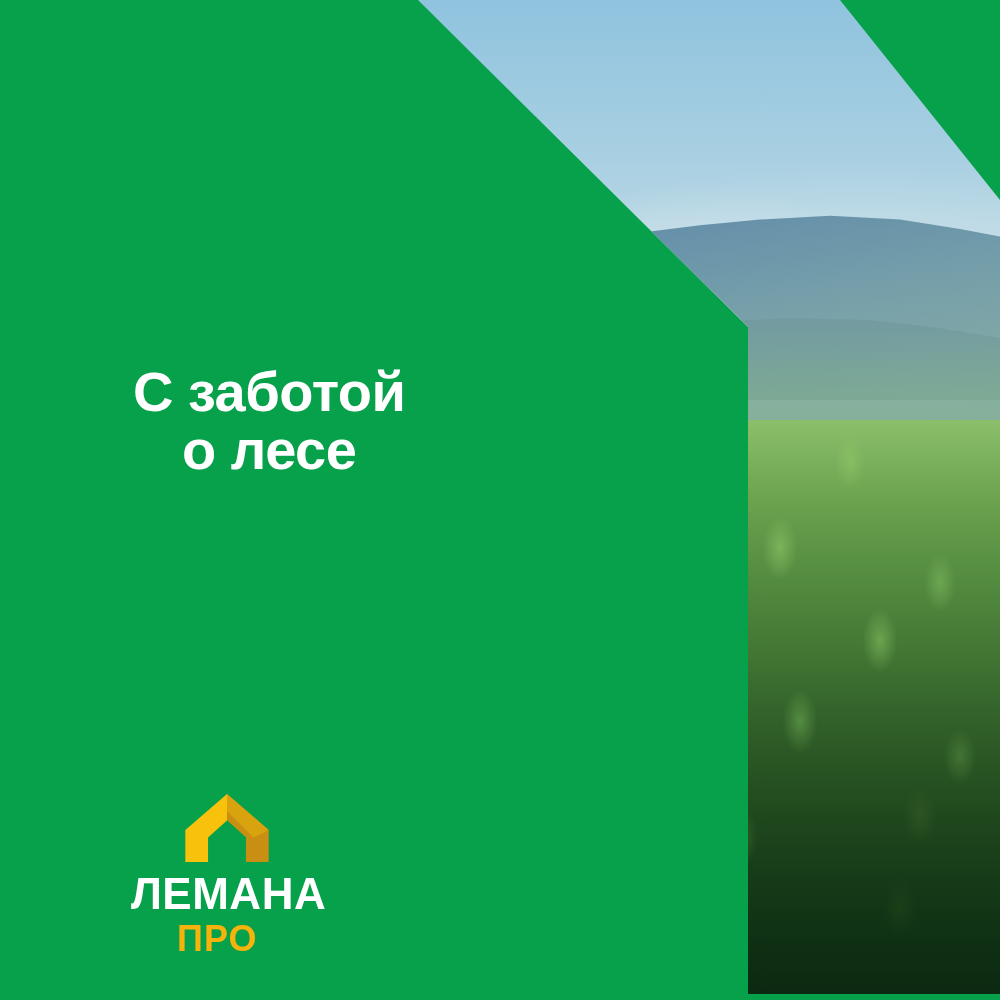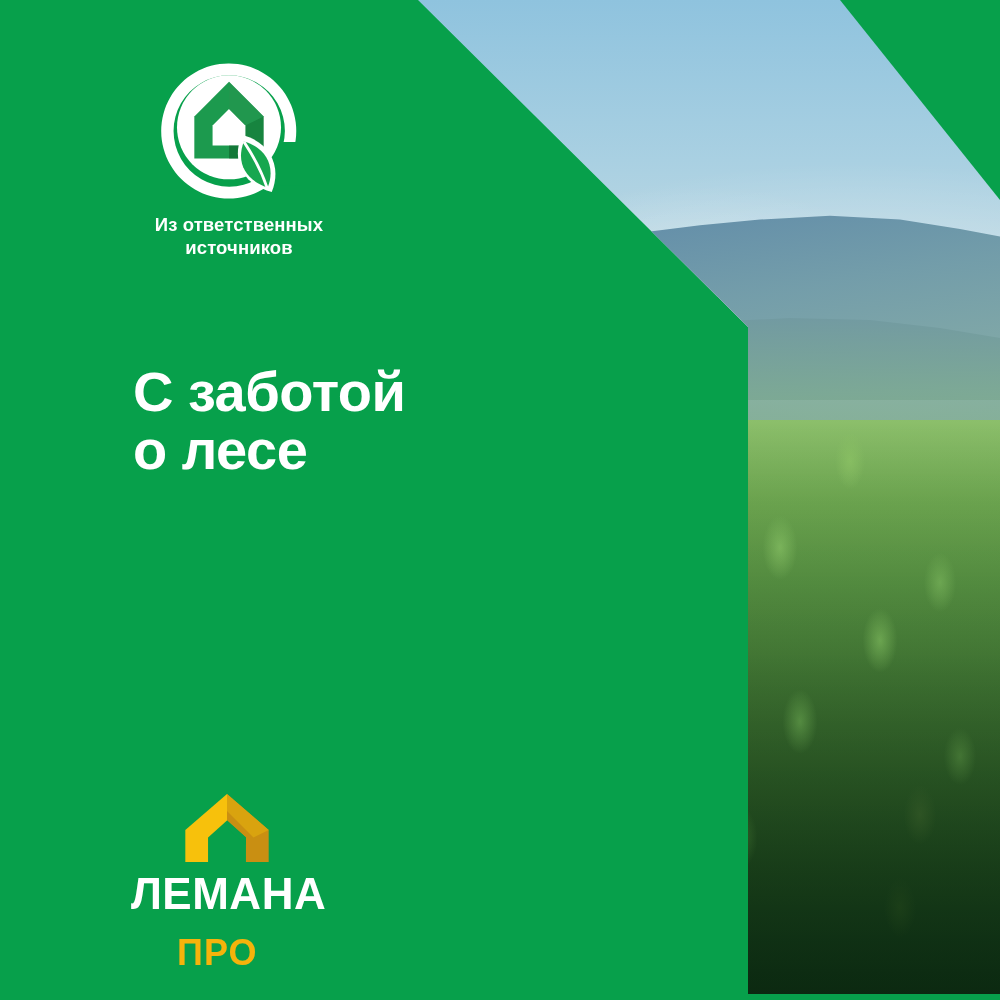--- a/index.html
+++ b/index.html
@@ -162,20 +162,21 @@
   .headline {
     position: absolute;
     left: 133px;
     top: 325px;
     color: #ffffff;
     font-size: 56px;
     font-weight: bold;
     line-height: 1.04;
     letter-spacing: -0.5px;
     white-space: pre-line;
+    text-align: center;
   }
 
   
   .body-copy {
     position: absolute;
     left: 133px;
     top: 532px;
     color: #ffffff;
     font-size: 23px;
     font-weight: normal;
@@ -198,21 +199,21 @@
     letter-spacing: 0.5px;
     line-height: 1;
     text-align: center;
   }
   .brand-sub {
     color: #F5B30B;
     font-size: 36px;
     font-weight: bold;
     letter-spacing: 1px;
     line-height: 1;
-    margin-top: 19px;
+    margin-top: 5px;
     margin-left: 46px;
     text-align: left;
   }
 </style>
 </head>
 <body>
 
 <div class="poster">
 
   <div class="photo-layer">
@@ -220,49 +221,20 @@
     <div class="ridge ridge-far"></div>
     <div class="ridge ridge-mid"></div>
     <div class="canopy"></div>
     <div class="canopy-shade"></div>
   </div>
   <div class="corner-wedge"></div>
   <div class="bottom-strip"></div>
 
   <div class="green-panel">
 
-    <div class="eco-badge">
-      <svg class="eco-mark" viewBox="0 0 160 160">
-
-        <path d="M80 6 A74 74 0 1 1 79.4 6 Z M80 19 A61 61 0 1 0 80.5 19 Z" fill="#ffffff"></path>
-
-        <path d="M125 92 L160 92 L160 140 L112 140 Z" fill="#07A04B"></path>
-
-        <circle cx="80" cy="76" r="57" fill="#ffffff"></circle>
-
-        <path d="M80 26 L42 64 L42 110 L80 110 Z" fill="#1C9A4E"></path>
-
-        <path d="M80 26 L118 64 L118 110 L80 110 Z" fill="#17843F"></path>
-
-        <path d="M80 56 L62 74 L62 96 L80 96 Z" fill="#ffffff"></path>
-
-        <path d="M80 56 L98 74 L98 96 L80 96 Z" fill="#ffffff"></path>
-
-        <path d="M80 26 L118 64 L98 74 L80 56 Z" fill="#2AA85B" opacity="0.55"></path>
-        <path d="M98 96 L118 110 L80 110 L80 96 Z" fill="#0F6E33" opacity="0.5"></path>
-
-        <g transform="translate(94,84) rotate(22)">
-          <path d="M0 0 C30 -4 54 14 54 46 C22 50 0 32 0 0 Z" fill="#ffffff"></path>
-          <path d="M5 6 C29 3 48 18 48 43 C23 45 5 31 5 6 Z" fill="#17A74F"></path>
-          <path d="M6 7 C22 18 36 30 47 43" stroke="#ffffff" stroke-width="3" fill="none" stroke-linecap="round"></path>
-        </g>
-      </svg>
-      <div class="eco-caption">Из ответственных
-источников</div>
-    </div>
 
     <h1 class="headline">С заботой
 о лесе</h1>
 
 
     <div class="brand">
       <svg class="brand-mark" viewBox="0 0 100 76">
 
         <path d="M50 2 L6 40 L6 74 L50 74 Z" fill="#F7C10C"></path>
 

